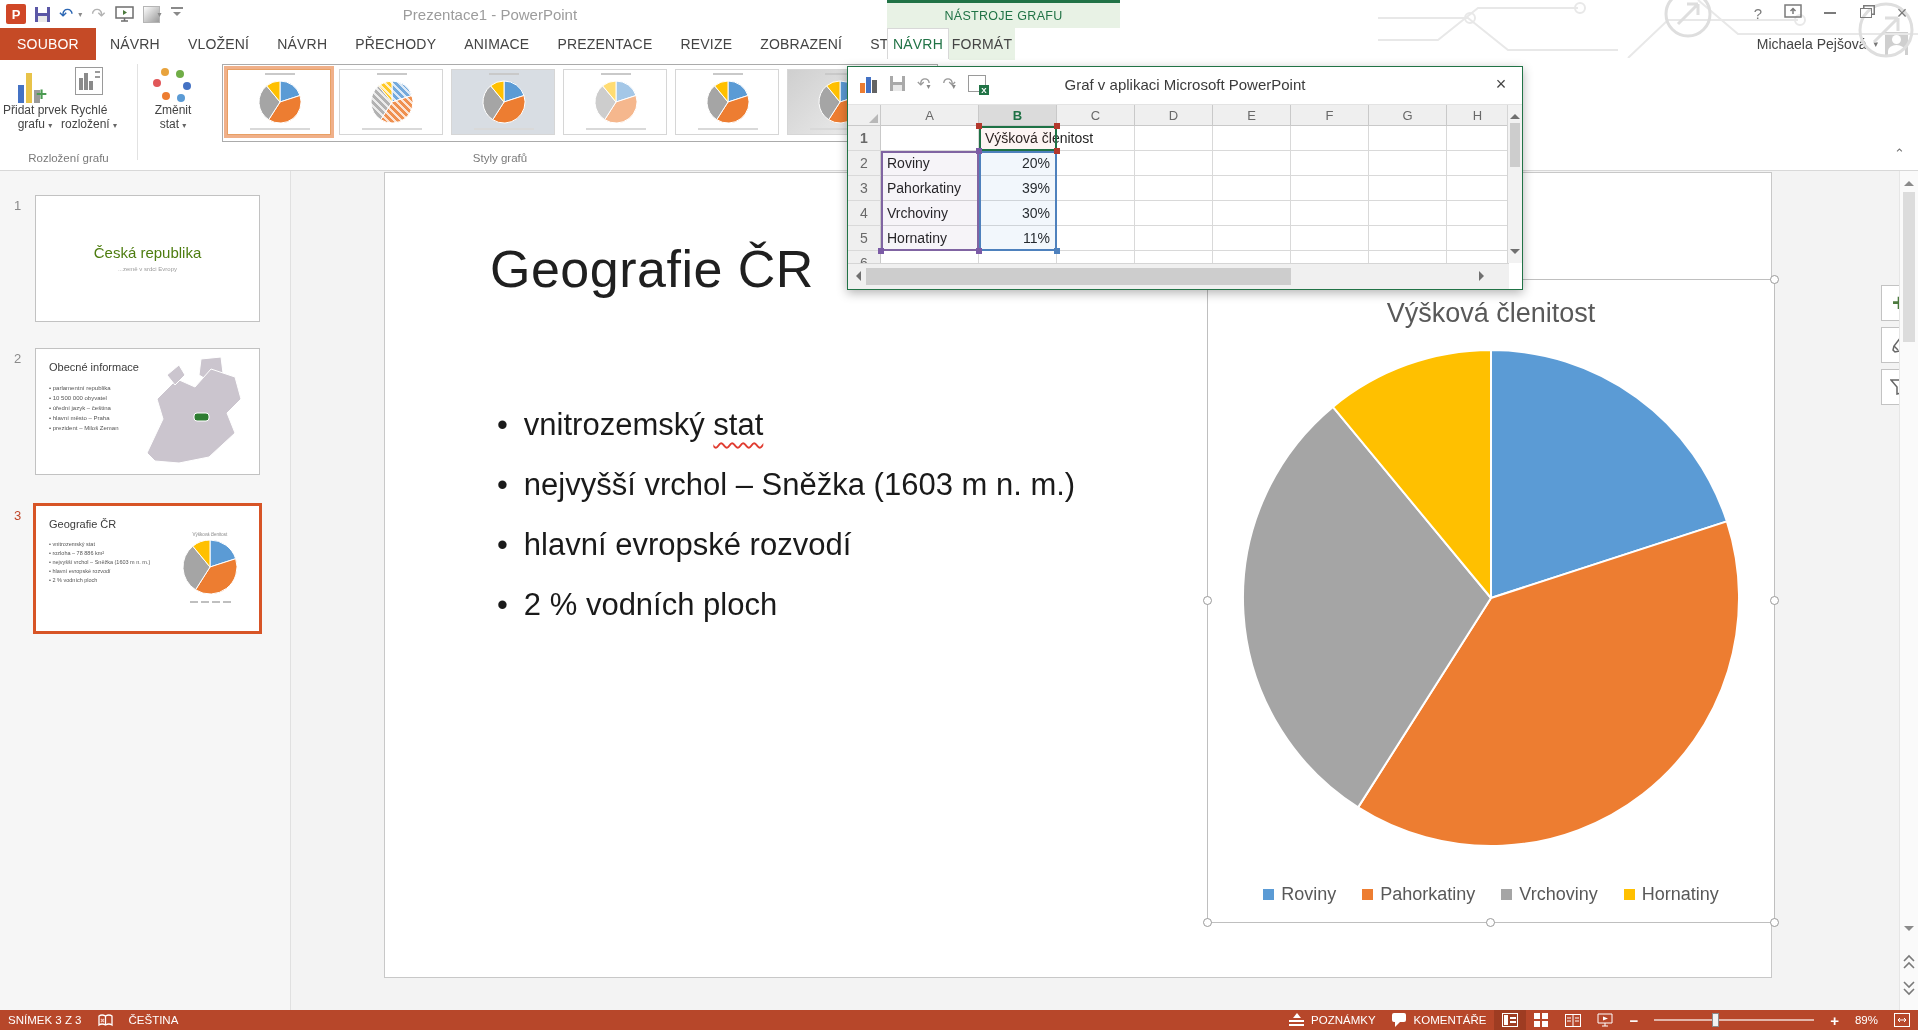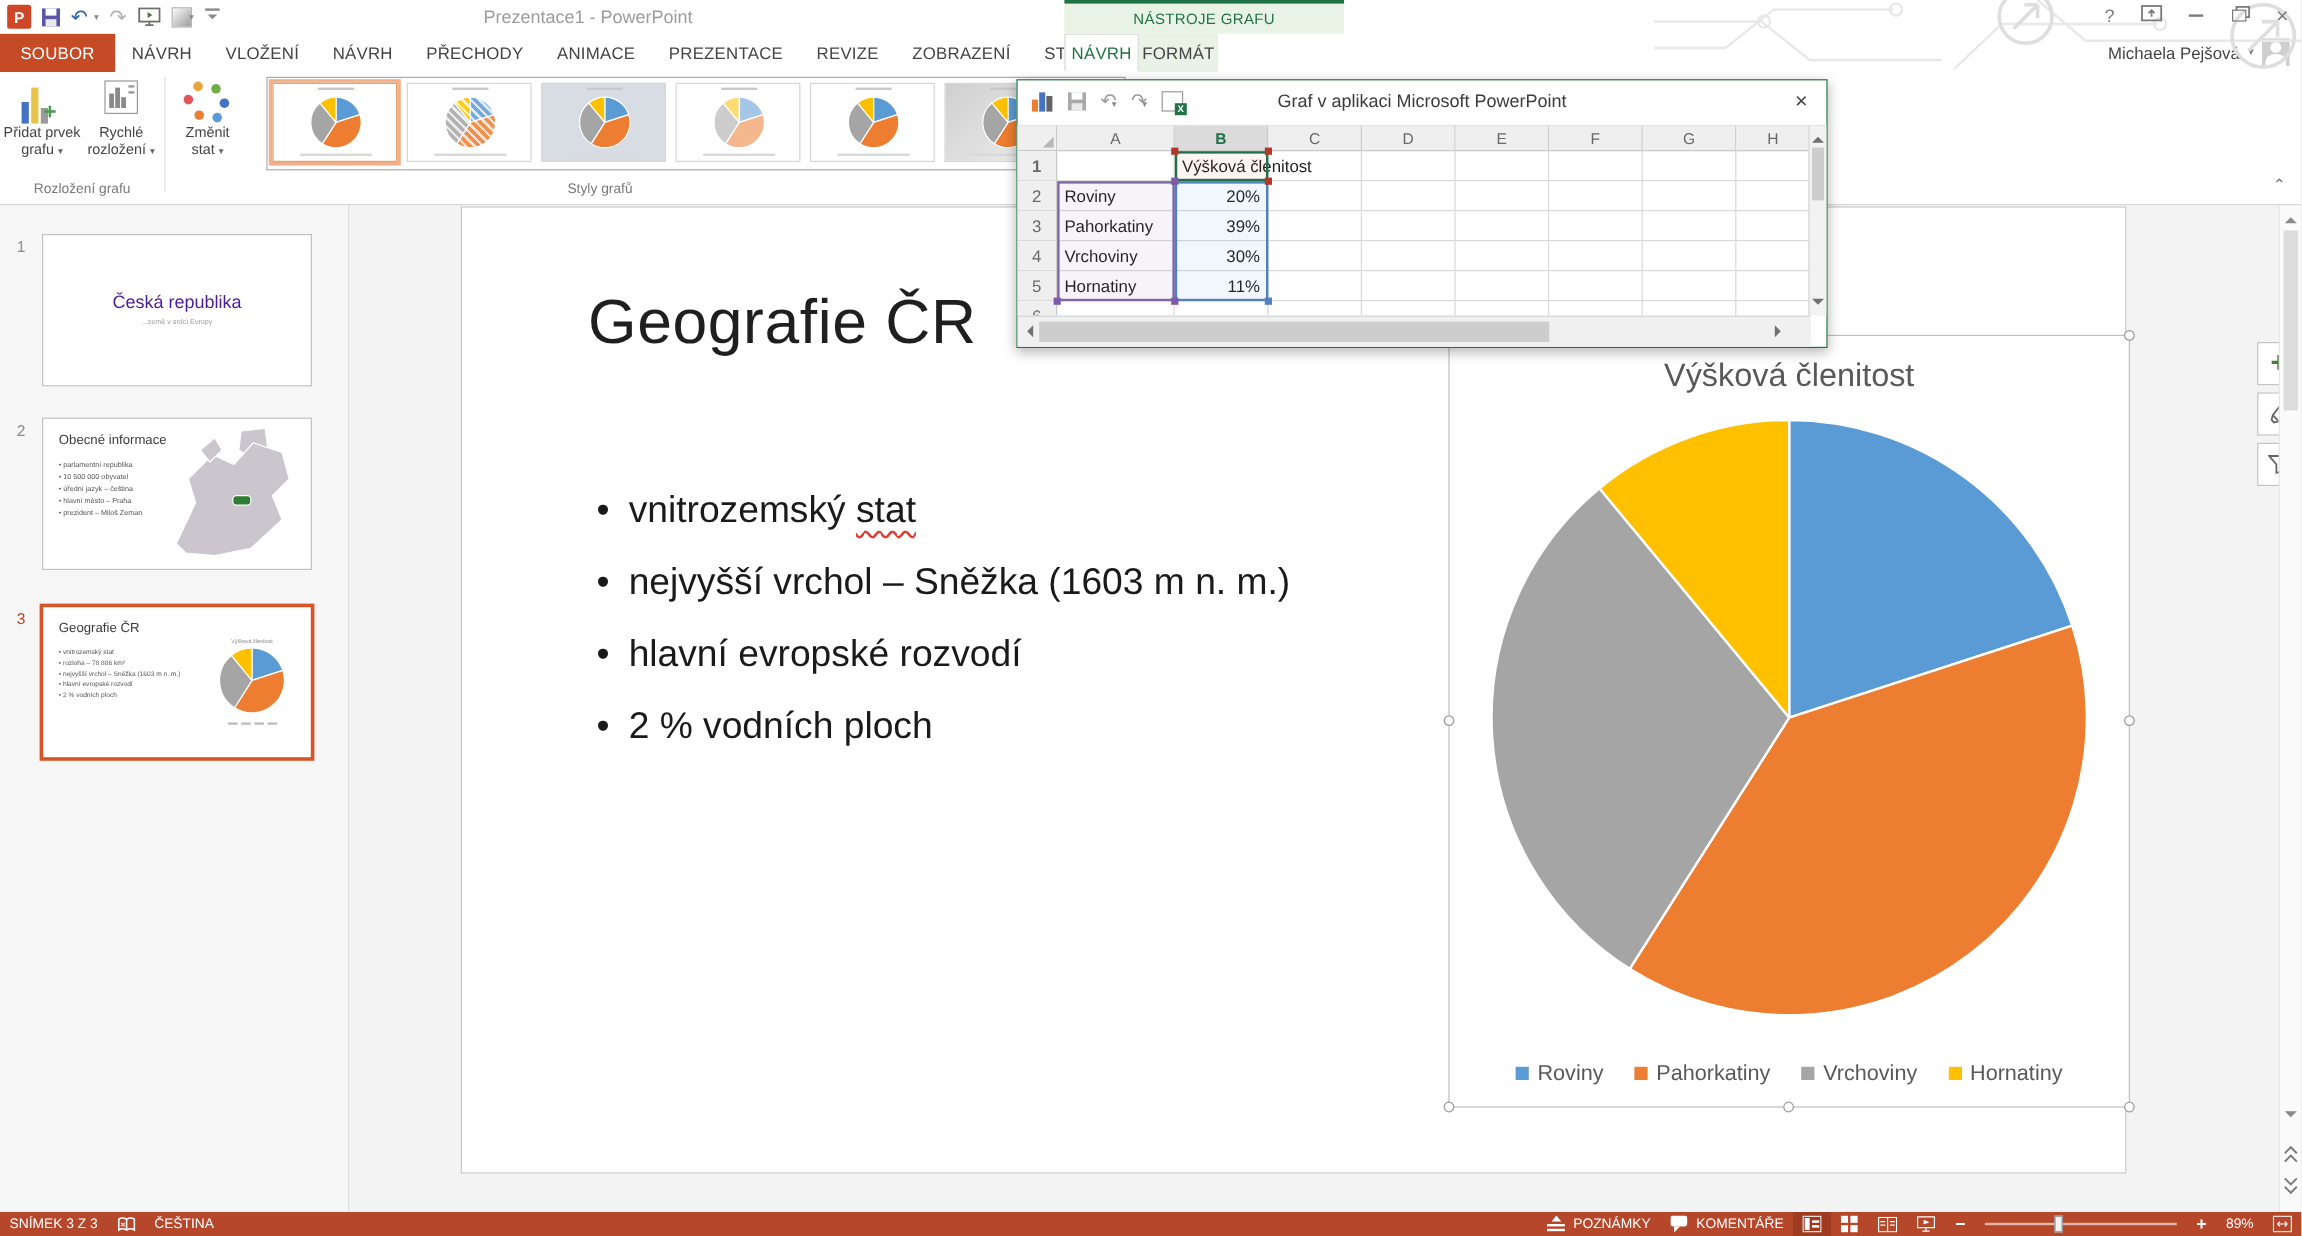--- a/index.html
+++ b/index.html
@@ -65,21 +65,21 @@
   .g6{background:linear-gradient(135deg,#CFCFCF,#F2F2F2);}
   .collapse-chevron{position:absolute;right:14px;top:86px;width:10px;height:10px;color:#777;font-size:13px;}
 
   
   .workarea{position:absolute;left:0;top:170px;width:1918px;height:840px;background:#F3F3F3;z-index:1;}
   .panel{position:absolute;left:0;top:0;width:290px;height:840px;background:#F6F6F6;border-right:1px solid #E0E0E0;}
   .thumb{position:absolute;left:35px;width:225px;height:127px;background:#fff;border:1px solid #C2C2C2;box-sizing:border-box;}
   .thumb.selected{border:3px solid #D75426;}
   .tnum{position:absolute;left:14px;font-size:13px;color:#8a8a8a;}
   .tnum.sel{color:#C0472B;}
-  .t1-title{position:absolute;left:0;top:48px;width:100%;text-align:center;font-size:15px;color:#4c1d95;}
+  .t1-title{position:absolute;left:0;top:48px;width:100%;text-align:center;font-size:15px;color:#4d7c0f;}
   .t1-sub{position:absolute;left:0;top:70px;width:100%;text-align:center;font-size:6px;color:#9a9a9a;}
   .t-title{position:absolute;left:13px;top:12px;font-size:11px;color:#3b3b3b;}
   .t-bullets{position:absolute;left:13px;top:34px;font-size:6px;color:#555;line-height:10px;list-style:none;margin:0;padding:0;}
   .t-bullets li:before{content:"• ";}
   .s3-bullets{font-size:5.5px;line-height:9px;}
   .s3pie-wrap{position:absolute;right:14px;top:26px;width:70px;text-align:center;}
   .s3pie-title{font-size:4.5px;color:#888;margin-bottom:1px;}
   .s3leg{margin-top:1px;display:flex;justify-content:center;gap:3px;}
   .s3leg i{display:block;width:8px;height:2px;background:#BFBFBF;}
 
@@ -238,21 +238,21 @@
     <div class="bigbtn" style="left:2px;">
       <div class="bicon">
         <span class="bar" style="left:16px;height:18px;background:#4472C4;"></span>
         <span class="bar" style="left:24px;height:30px;background:#E8C34A;"></span>
         <span class="bar" style="left:32px;height:13px;background:#9a9a9a;"></span>
         <span style="position:absolute;left:34px;bottom:-2px;color:#4C9A52;font-size:19px;font-weight:bold;">+</span>
       </div>
       <div class="bl">Přidat prvek</div>
       <div class="bl"><span>grafu</span> <span class="caret">▾</span></div>
     </div>
-    <div class="bigbtn" style="left:68px;">
+    <div class="bigbtn" style="left:56px;">
       <div class="bicon">
         <div class="layout-ic">
           <span class="bar" style="left:3px;height:12px;background:#8a8a8a;bottom:4px;width:4px;"></span>
           <span class="bar" style="left:8px;height:17px;background:#8a8a8a;bottom:4px;width:4px;"></span>
           <span class="bar" style="left:13px;height:9px;background:#8a8a8a;bottom:4px;width:4px;"></span>
           <span style="position:absolute;right:2px;top:3px;width:5px;border-top:2px solid #9a9a9a;"></span>
           <span style="position:absolute;right:2px;top:8px;width:5px;border-top:2px solid #9a9a9a;"></span>
         </div>
       </div>
       <div class="bl">Rychlé</div>

